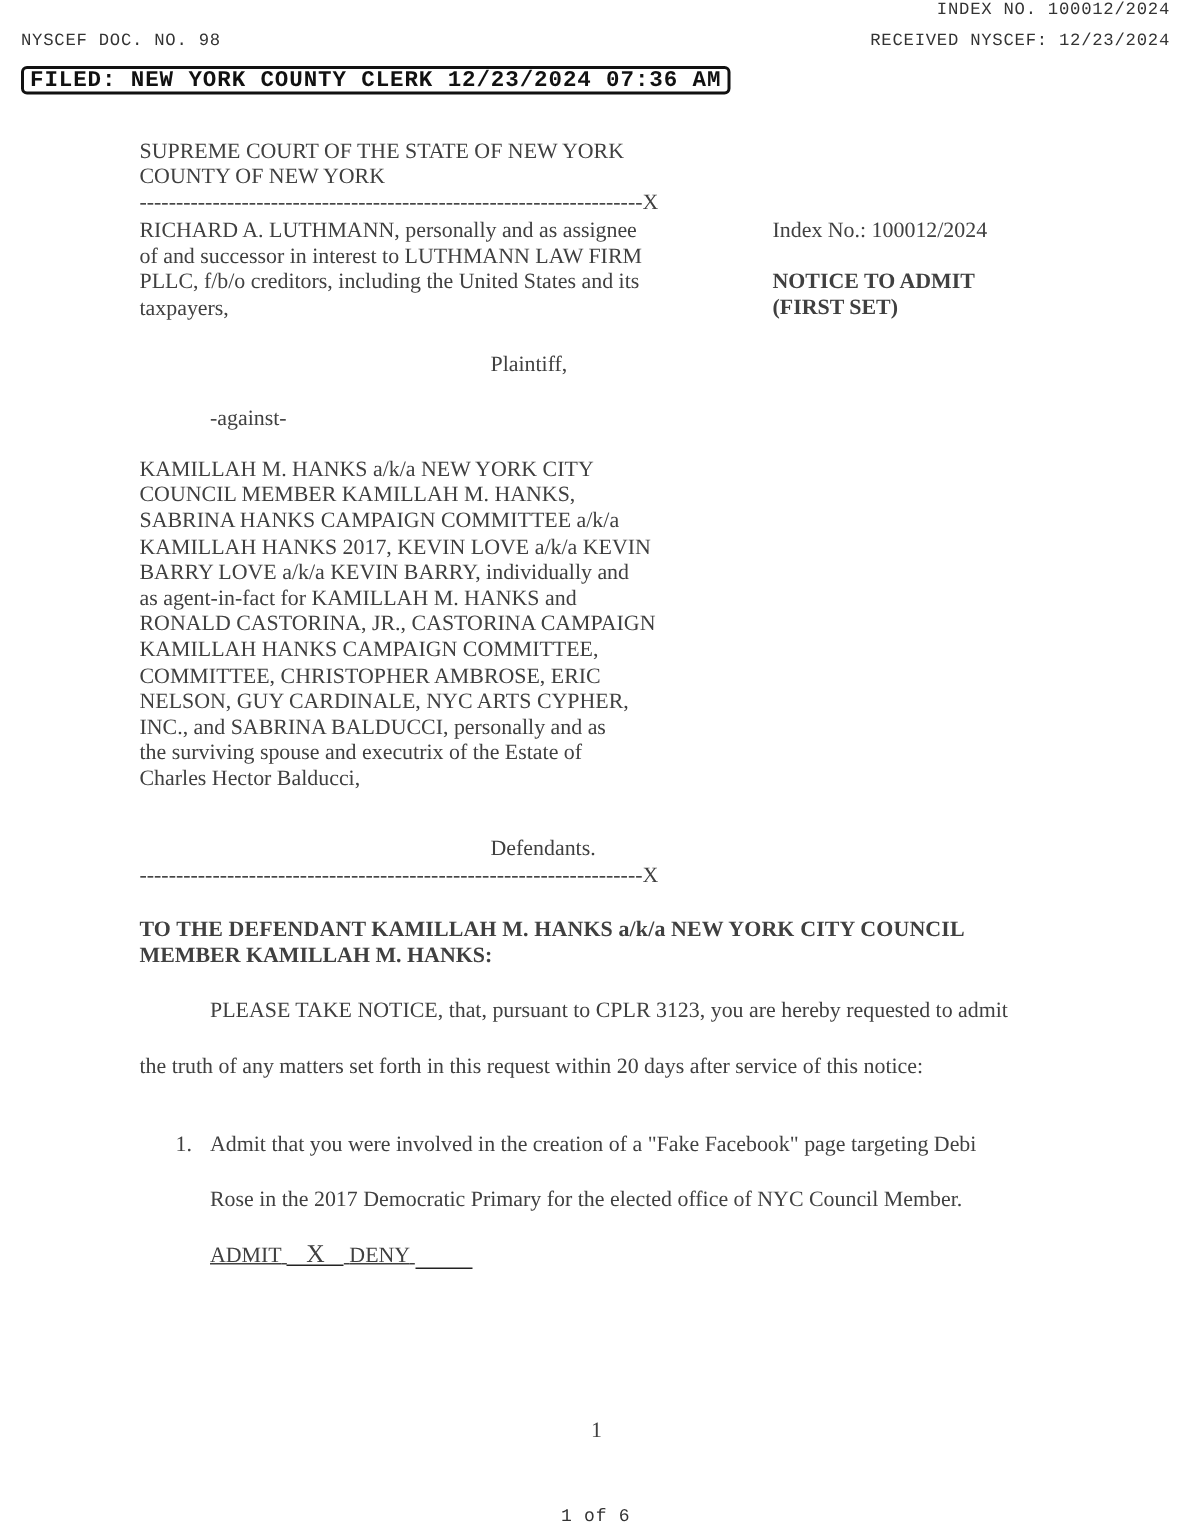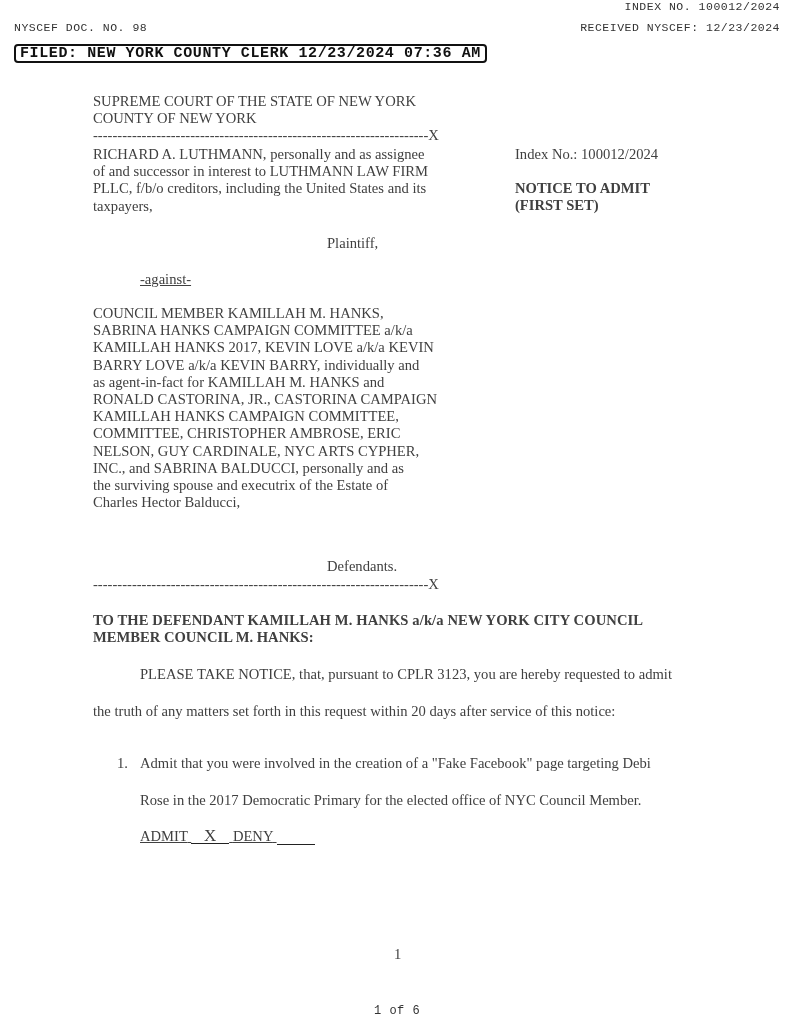--- a/index.html
+++ b/index.html
@@ -46,43 +46,44 @@
   <div class="line">taxpayers,</div>
 </div>
 
 <div class="abs serif doc" style="left:515px; top:146px;">Index No.: 100012/2024</div>
 <div class="abs serif doc bold" style="left:515px; top:180px;">
   <div class="line">NOTICE TO ADMIT</div>
   <div class="line">(FIRST SET)</div>
 </div>
 
 <div class="abs serif doc" style="left:327px; top:235px;">Plaintiff,</div>
-<div class="abs serif doc" style="left:140px; top:271px;text-decoration:underline;">-against-</div>
+<div class="abs serif doc" style="left:140px; top:271px;">-against-</div>
 
 <div class="abs serif doc" style="left:93px; top:305px;">
+  <div class="line">KAMILLAH M. HANKS a/k/a NEW YORK CITY</div>
   <div class="line">COUNCIL MEMBER KAMILLAH M. HANKS,</div>
   <div class="line">SABRINA HANKS CAMPAIGN COMMITTEE a/k/a</div>
   <div class="line">KAMILLAH HANKS 2017, KEVIN LOVE a/k/a KEVIN</div>
   <div class="line">BARRY LOVE a/k/a KEVIN BARRY, individually and</div>
   <div class="line">as agent-in-fact for KAMILLAH M. HANKS and</div>
   <div class="line">RONALD CASTORINA, JR., CASTORINA CAMPAIGN</div>
   <div class="line">KAMILLAH HANKS CAMPAIGN COMMITTEE,</div>
   <div class="line">COMMITTEE, CHRISTOPHER AMBROSE, ERIC</div>
   <div class="line">NELSON, GUY CARDINALE, NYC ARTS CYPHER,</div>
   <div class="line">INC., and SABRINA BALDUCCI, personally and as</div>
   <div class="line">the surviving spouse and executrix of the Estate of</div>
   <div class="line">Charles Hector Balducci,</div>
 </div>
 
 <div class="abs serif doc" style="left:327px; top:558px;">Defendants.</div>
 <div class="abs serif doc dash-line" style="left:93px; top:576px;">---------------------------------------------------------------------X</div>
 
 <div class="abs serif doc bold" style="left:93px; top:612px; width:612px;">
   <div class="line" style="letter-spacing:0.1px;">TO THE DEFENDANT KAMILLAH M. HANKS a/k/a NEW YORK CITY COUNCIL</div>
-  <div class="line">MEMBER COUNCIL M. HANKS:</div>
+  <div class="line">MEMBER KAMILLAH M. HANKS:</div>
 </div>
 
 <div class="abs serif doc line" style="left:140px; top:666px;">PLEASE TAKE NOTICE, that, pursuant to CPLR 3123, you are hereby requested to admit</div>
 <div class="abs serif doc line" style="left:93px; top:703px;">the truth of any matters set forth in this request within 20 days after service of this notice:</div>
 
 <div>
   <div class="abs serif doc" style="left:117px; top:755px;">1.</div>
   <div class="abs serif doc line" style="left:140px; top:755px;">Admit that you were involved in the creation of a "Fake Facebook" page targeting Debi</div>
   <div class="abs serif doc line" style="left:140px; top:792px;">Rose in the 2017 Democratic Primary for the elected office of NYC Council Member.</div>
   <div class="abs serif doc line" style="left:140px; top:828px;text-decoration:underline;">

